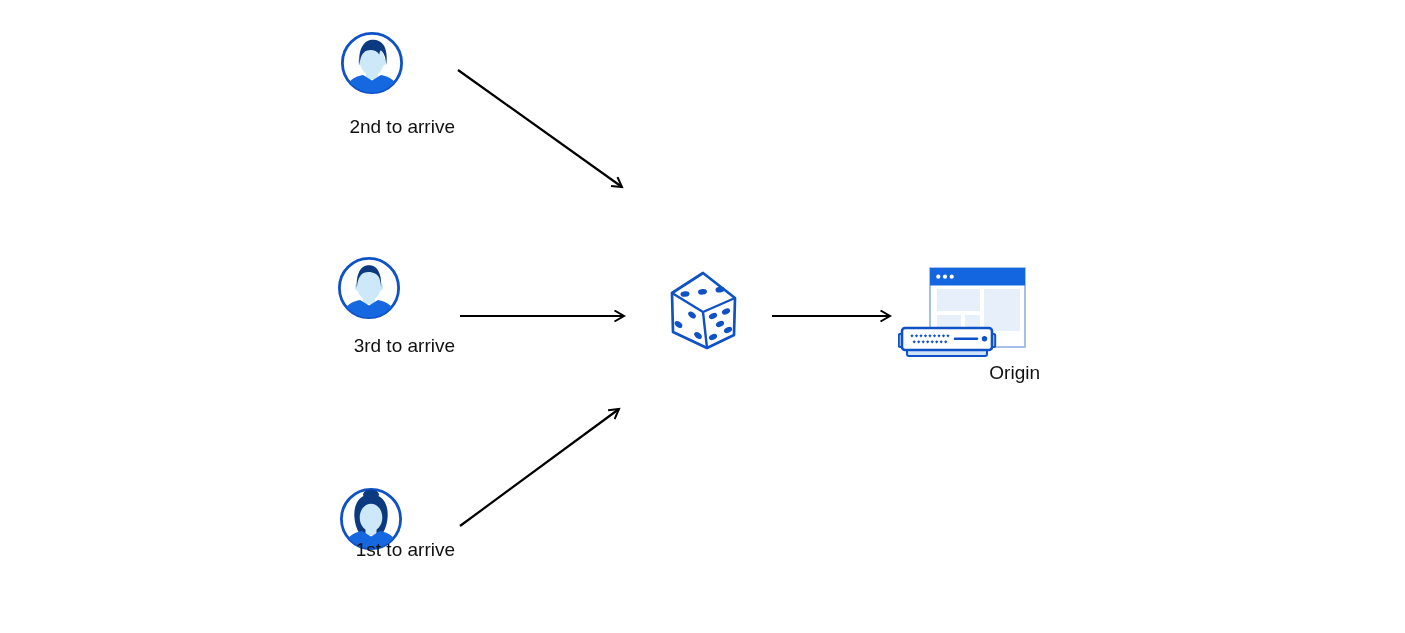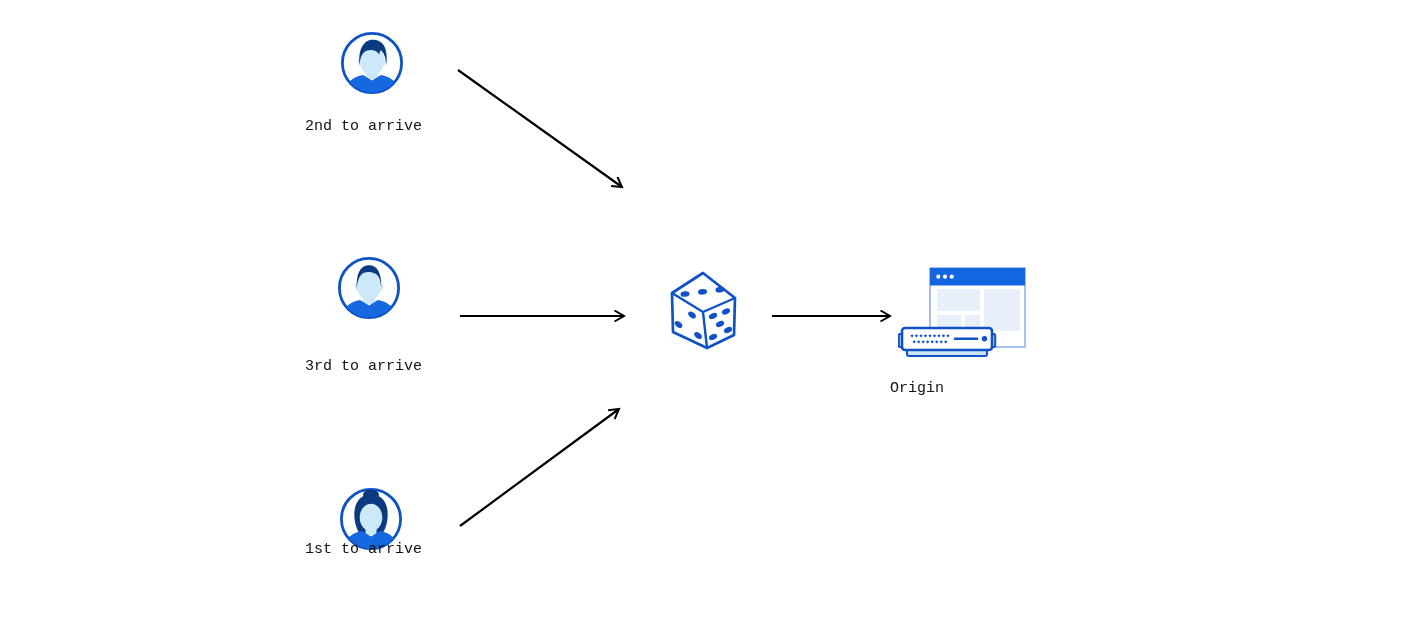--- a/index.html
+++ b/index.html
@@ -18,22 +18,22 @@
   html,body{margin:0;padding:0;background:var(--bg);}
   .stage{
     position:relative;width:1405px;height:633px;background:var(--bg);
     overflow:hidden;font-family:"Liberation Sans",sans-serif;
   }
   .arrows-layer{position:absolute;left:0;top:0;}
   .arrow{stroke:var(--arrow-color);stroke-width:2.2;fill:none;}
   .arrow-head{stroke:var(--arrow-color);stroke-width:2;fill:none;}
   .node{position:absolute;}
   .label{
-    position:absolute;width:150px;text-align:left;
-    font-size:15px;line-height:21px;color:var(--label-color);font-family:Liberation Mono, monospace;
+    position:absolute;width:150px;text-align:right;
+    font-size:19px;line-height:21px;color:var(--label-color);
   }
   
   .ring{fill:#fff;stroke:var(--icon-blue);stroke-width:2.8;}
   .sky{fill:var(--icon-sky);}
   .navy{fill:var(--icon-navy);}
   .shirt{fill:var(--shirt-blue);}
   
   .dice-face{fill:#fff;stroke:var(--icon-blue);stroke-width:2.7;stroke-linejoin:round;}
   .dice-edge{fill:none;stroke:var(--icon-blue);stroke-width:2.4;stroke-linejoin:round;}
   .pip{fill:var(--icon-blue);}
@@ -101,21 +101,21 @@
         <path class="shirt" d="M4,64 C5,51 14,45.5 23,44 L32,49.5 L41,44 C50,45.5 59,51 60,64 Z"></path>
         <ellipse class="sky" cx="20.2" cy="31" rx="2.3" ry="3.4"></ellipse>
         <ellipse class="sky" cx="43.8" cy="31" rx="2.3" ry="3.4"></ellipse>
         <ellipse class="sky" cx="32" cy="29.5" rx="12.2" ry="14.8"></ellipse>
         <path class="navy" d="M19.8,32 C19,14.5 25.5,9.2 32,9.2 C38.5,9.2 45,14.5 44.2,32
                  C43.6,23.5 41.8,19.6 38.4,17.8 C33,15 26.6,15.8 23.6,19.4
                  C21.4,22 20.2,26.5 19.8,32 Z"></path>
       </g>
     </svg>
   </div>
-  <div class="label" style="left:305px;top:356px">3rd to arrive</div>
+  <div class="label" style="left:305px;top:335px">3rd to arrive</div>
 
   <div class="node" style="left:339px;top:487px">
     <svg width="64" height="64" viewBox="0 0 64 64">
       <defs>
           <clipPath id="cpc">
             <circle cx="32" cy="32" r="29.4"></circle>
           </clipPath>
         </defs>
       <circle class="ring" cx="32" cy="32" r="29.6"></circle>
       <g clip-path="url(#cpc)">
@@ -192,15 +192,15 @@
           <use href="#dmd" x="34.2" y="79.8"></use>
             <use href="#dmd" x="38.7" y="79.8"></use>
           <use href="#dmd" x="43.2" y="79.8"></use>
             <use href="#dmd" x="47.7" y="79.8"></use>
         </g>
         <line class="srv-line" x1="57" y1="76.8" x2="79" y2="76.8"></line>
         <circle class="pip" cx="86.5" cy="76.8" r="2.7"></circle>
       </g>
     </svg>
   </div>
-  <div class="label" style="left:890px;top:378px">Origin</div>
+  <div class="label" style="left:890px;top:362px">Origin</div>
 
 </div>
 
 </body></html>

